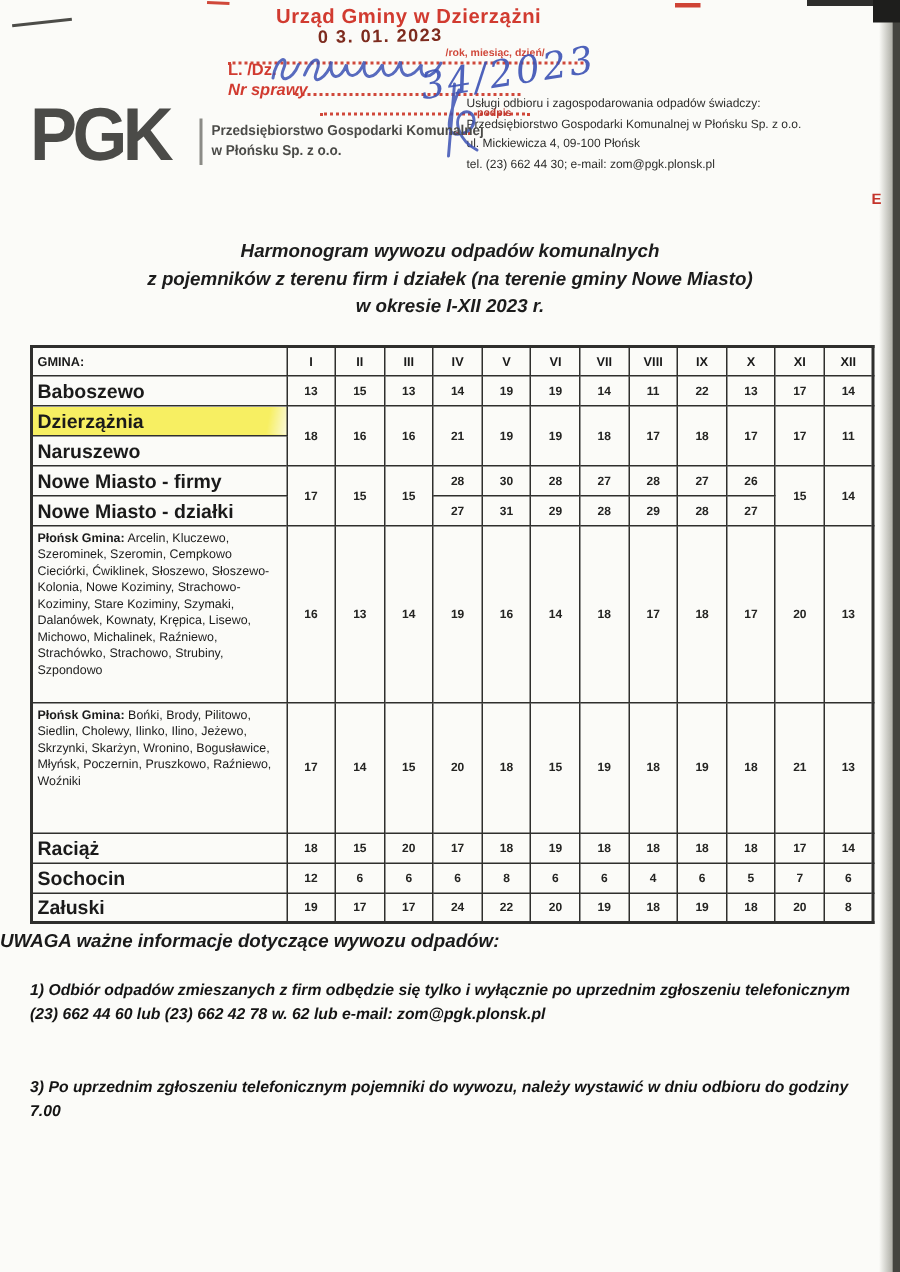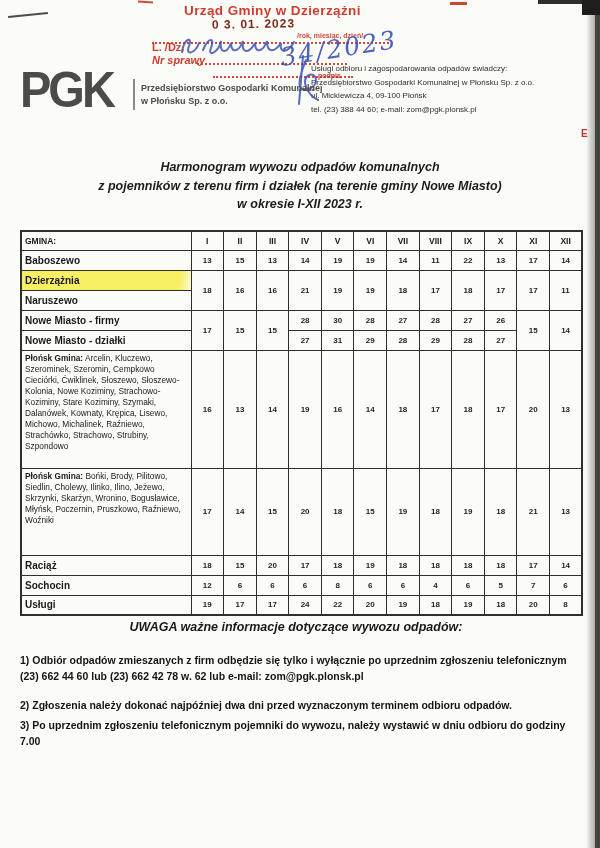--- a/index.html
+++ b/index.html
@@ -40,31 +40,31 @@
   
   .tbl-wrap{position:absolute;left:20px;top:230px;}
   table{border-collapse:collapse;table-layout:fixed;width:562px;border:2px solid #2f2f2d;}
   td{border:1px solid #2f2f2d;padding:0 3px;overflow:hidden;}
   col.c-name{width:170px;}
   col.c-m{width:32.6px;}
   tr.rh{height:19px;}
   tr.r20{height:20px;}
   tr.tall1{height:118px;}
   tr.tall2{height:87px;}
-  td.n{font-size:10px;font-weight:bold;text-align:left;vertical-align:middle;}
+  td.n{font-size:13px;font-weight:bold;text-align:left;vertical-align:middle;}
   td.nh{font-size:8.5px;font-weight:bold;}
   td.v{font-size:8px;font-weight:bold;text-align:center;vertical-align:middle;color:#242422;}
   td.hd{font-size:8.5px;font-weight:bold;text-align:center;vertical-align:middle;}
   td.hl{background:linear-gradient(100deg,#f7ef62 92%,rgba(247,239,98,.2));}
   td.list{font-size:8.3px;font-weight:normal;vertical-align:top;line-height:11px;padding:2px 3px;}
   td.list b{font-weight:bold;}
   td.list2{vertical-align:top;}
   
-  .uwaga{position:absolute;left:16px;top:620px;width:560px;text-align:center;font-size:12.5px;font-weight:bold;font-style:italic;}
-  .note{position:absolute;left:20px;width:556px;font-size:10.5px;font-weight:bold;line-height:16px;color:#141414;}
+  .uwaga{position:absolute;left:0;top:620px;width:560px;font-size:12.5px;font-weight:bold;font-style:italic;}
+  .note{position:absolute;left:20px;width:556px;font-size:10.5px;font-weight:bold;font-style:italic;line-height:16px;color:#141414;}
   .note1{top:652px;}
   .note2{top:697px;}
   .note3{top:717px;}
 </style>
 </head>
 <body>
 
 <div class="page">
 
   <div class="edge-soft"></div>
@@ -73,21 +73,21 @@
   <div class="corner-block"></div>
   <div class="scratch"></div>
   <div class="red-dash1"></div>
   <div class="red-dash2"></div>
   <div class="edge-letter">E</div>
 
   <div class="provider">
     <div>Usługi odbioru i zagospodarowania odpadów świadczy:</div>
     <div>Przedsiębiorstwo Gospodarki Komunalnej w Płońsku Sp. z o.o.</div>
     <div>ul. Mickiewicza 4, 09-100 Płońsk</div>
-    <div>tel. (23) 388 44 60; e-mail: zom@pgk.plonsk.pl</div>
+    <div>tel. (23) 662 44 30; e-mail: zom@pgk.plonsk.pl</div>
   </div>
 
   <div class="stamp-office">Urząd Gminy w Dzierzążni</div>
   <div class="stamp-dotline1"><span class="dots" style="width:237px"></span></div>
   <div class="stamp-date">0 3. 01. 2023</div>
   <div class="stamp-datecap">/rok, miesiąc, dzień/</div>
   <div class="stamp-ldz">L. /Dz.</div>
   <div class="stamp-ldz-dots"><span class="dots" style="width:150px"></span></div>
   <div class="stamp-nr">Nr sprawy</div>
   <div class="stamp-nr-dots"><span class="dots" style="width:140px"></span></div>
@@ -260,36 +260,35 @@
             <td class="v">8</td>
             <td class="v">6</td>
             <td class="v">6</td>
             <td class="v">4</td>
             <td class="v">6</td>
             <td class="v">5</td>
             <td class="v">7</td>
             <td class="v">6</td>
       </tr>
       <tr class="r20">
-        <td class="n">Usługi</td>
+        <td class="n">Załuski</td>
         <td class="v">19</td>
             <td class="v">17</td>
             <td class="v">17</td>
             <td class="v">24</td>
             <td class="v">22</td>
             <td class="v">20</td>
             <td class="v">19</td>
             <td class="v">18</td>
             <td class="v">19</td>
             <td class="v">18</td>
             <td class="v">20</td>
             <td class="v">8</td>
       </tr>
     </tbody>
       </table>
   </div>
 
   <div class="uwaga">UWAGA ważne informacje dotyczące wywozu odpadów:</div>
   <div class="note note1">1) Odbiór odpadów zmieszanych z firm odbędzie się tylko i wyłącznie po uprzednim zgłoszeniu telefonicznym (23) 662 44 60 lub (23) 662 42 78 w. 62 lub e-mail: zom@pgk.plonsk.pl</div>
-  <div class="note note2">2) Zgłoszenia należy dokonać najpóźniej dwa dni przed wyznaczonym terminem odbioru odpadów.</div>
   <div class="note note3">3) Po uprzednim zgłoszeniu telefonicznym pojemniki do wywozu, należy wystawić w dniu odbioru do godziny 7.00</div>
 
 </div>
 
 </body></html>

